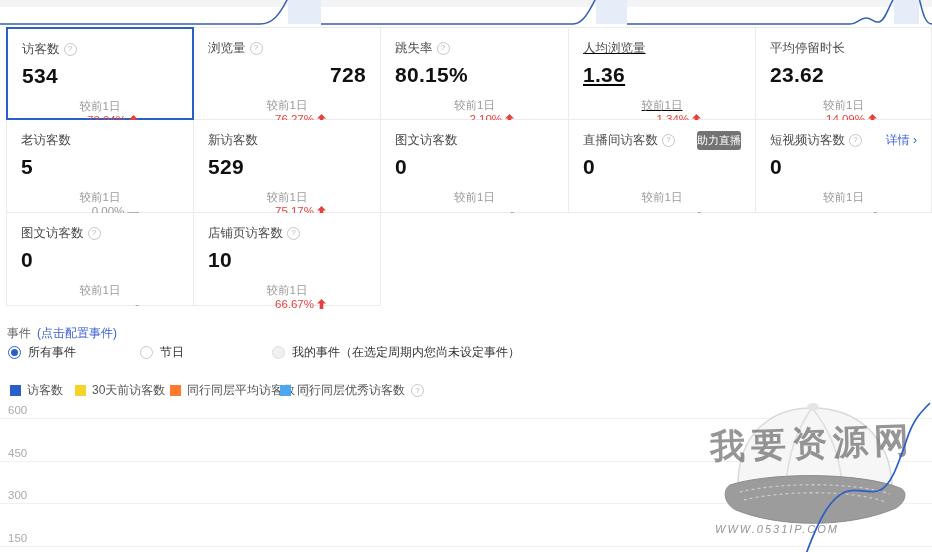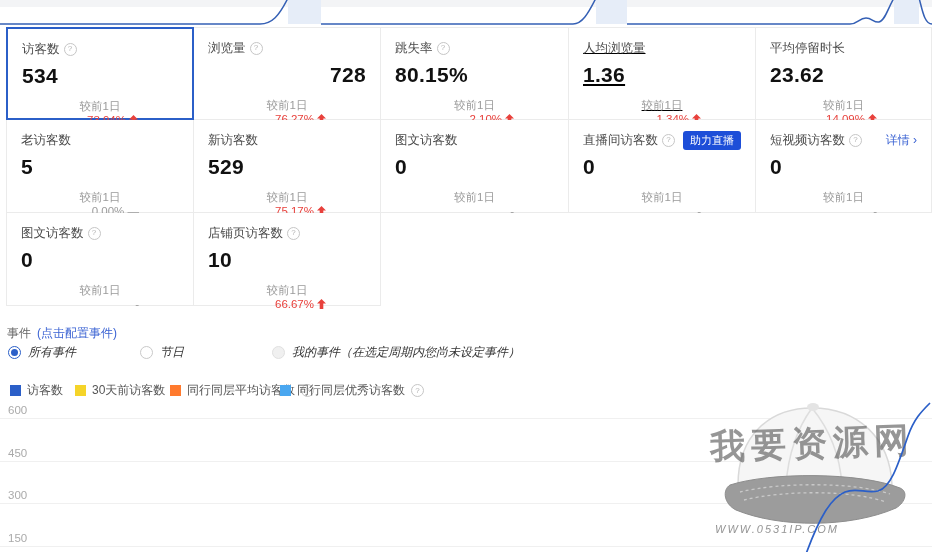--- a/index.html
+++ b/index.html
@@ -24,29 +24,29 @@
   .c-footer{display:flex;align-items:center;margin-top:11px;font-size:11.5px;color:#9b9b9b;flex-direction:column;}
   .pct{margin-left:auto;margin-right:40px;display:flex;align-items:center;gap:3px;}
   .pct.up{color:#e8413c;}
   .pct.flat,.pct.none{color:#9b9b9b;}
   .info{
     display:inline-flex;align-items:center;justify-content:center;flex:none;
     width:11px;height:11px;border:1px solid #c6c6c6;border-radius:50%;
     font-size:8px;color:#b5b5b5;line-height:1;
   }
   .badge{
-    margin-left:auto;background:#1d4ed8;color:#fff;font-size:11px;
-    padding:2px 7px;border-radius:3px;cursor:pointer;flex:none;
+    margin-left:auto;background:#737373;color:#fff;font-size:11px;
+    padding:2px 0;border-radius:3px;cursor:pointer;flex:none;
   }
   .cardlink{margin-left:auto;color:#3b63d3;font-size:12px;cursor:pointer;flex:none;}
   .uparrow{width:9px;height:10px;display:inline-block;}
   
   #event-head{position:absolute;left:7px;top:325px;font-size:12px;color:#666;display:flex;gap:6px;}
   #event-config{color:#3b63d3;cursor:pointer;}
-  #radio-row{position:absolute;left:0;top:344px;width:932px;height:20px;font-style:italic;}
+  #radio-row{position:absolute;left:0;top:344px;width:932px;height:20px;}
   .radio-opt{position:absolute;display:flex;align-items:center;gap:7px;font-size:12px;color:#333;cursor:pointer;}
   .radio-opt.opt-0{left:8px;} .radio-opt.opt-1{left:140px;} .radio-opt.opt-2{left:272px;}
   .rb{width:13px;height:13px;border-radius:50%;box-sizing:border-box;border:1px solid #c9c9c9;background:#fff;
       display:flex;align-items:center;justify-content:center;flex:none;}
   .rb.on{border:1px solid #2b5fc8;}
   .rb.on::after{content:"";width:7px;height:7px;border-radius:50%;background:#2b5fc8;}
   .rb.dis{background:#f0f0f0;border-color:#e0e0e0;}
   
   #legend{position:absolute;left:0;top:382px;width:932px;height:16px;}
   .leg{position:absolute;display:flex;align-items:center;gap:6px;font-size:12px;color:#555;cursor:pointer;}

